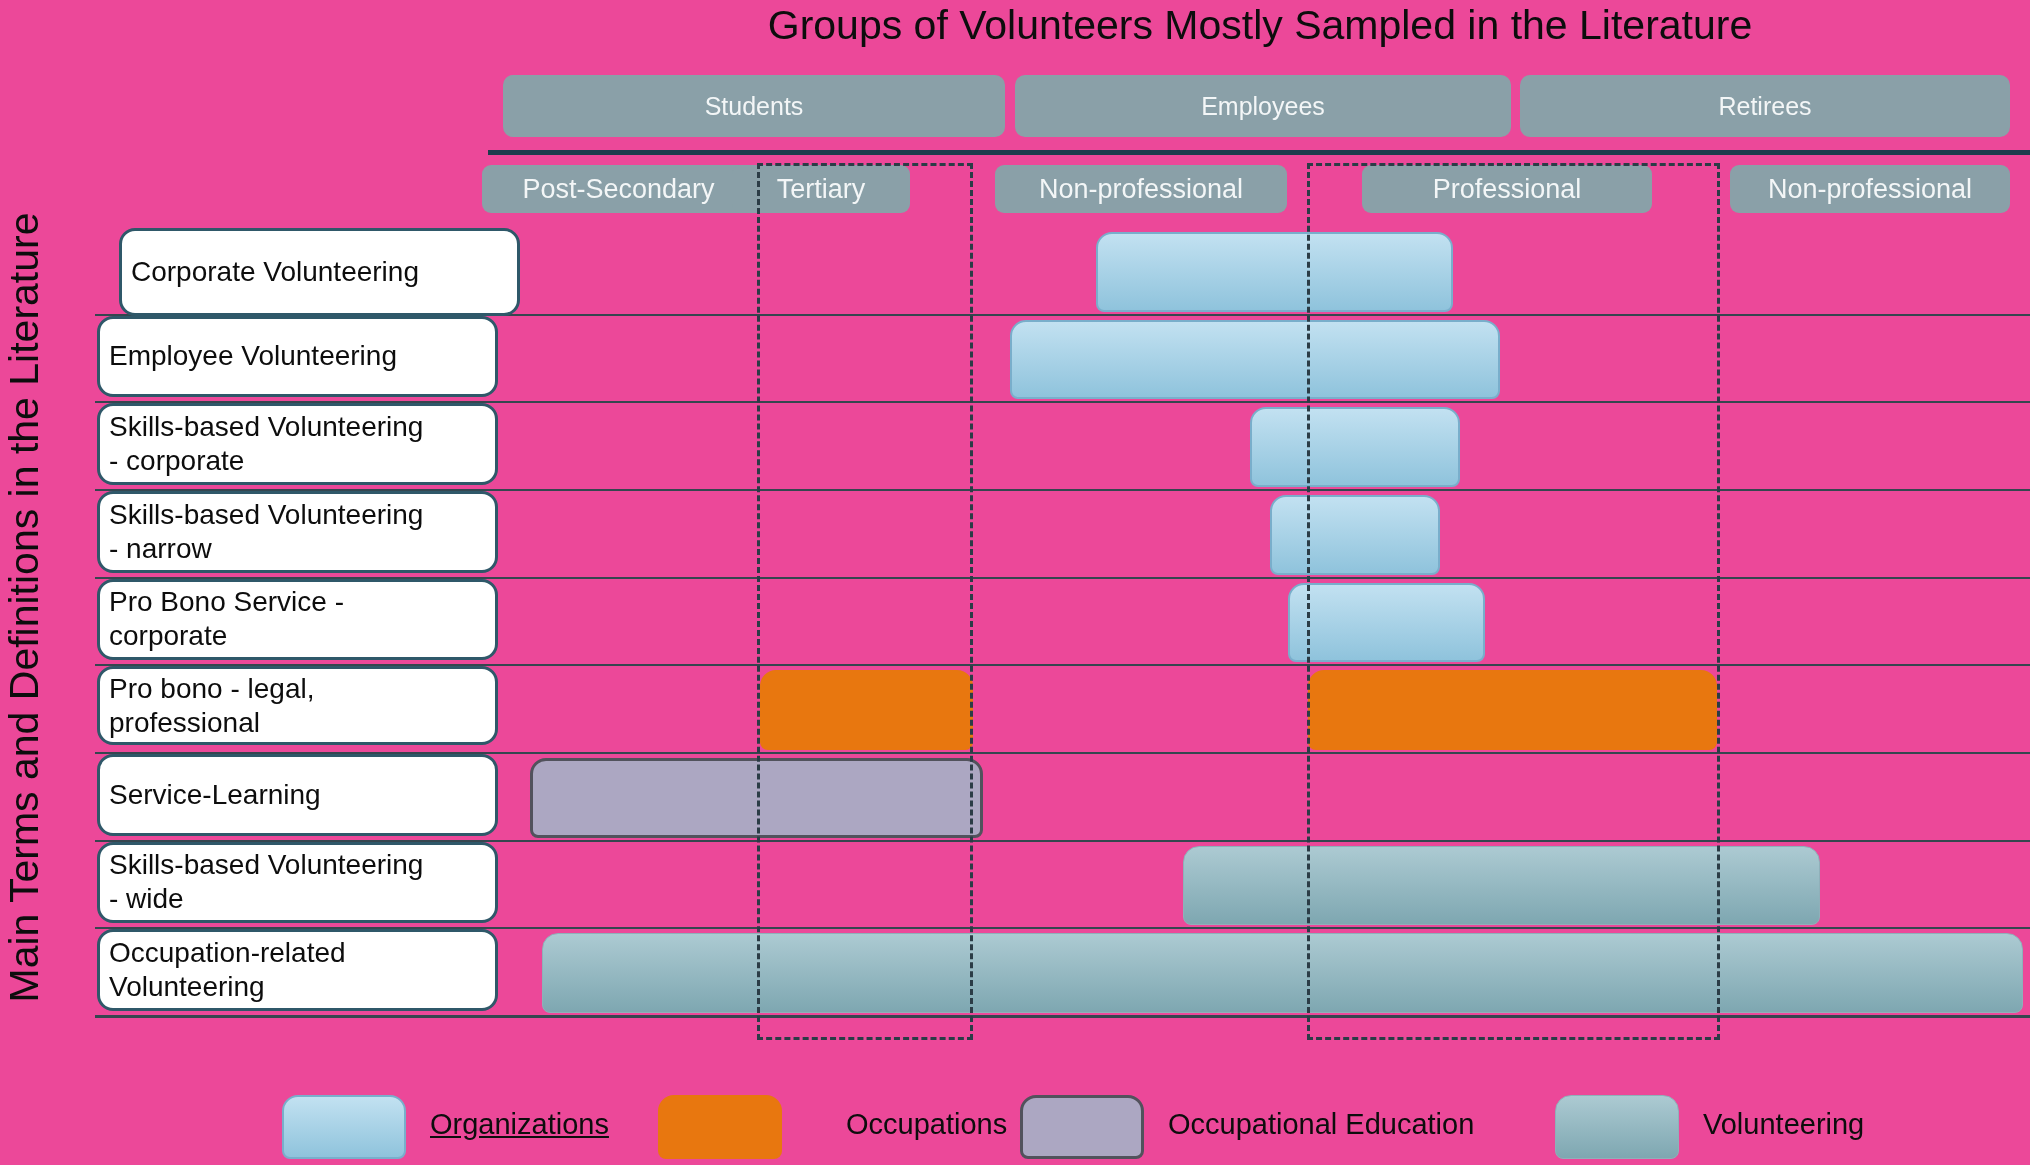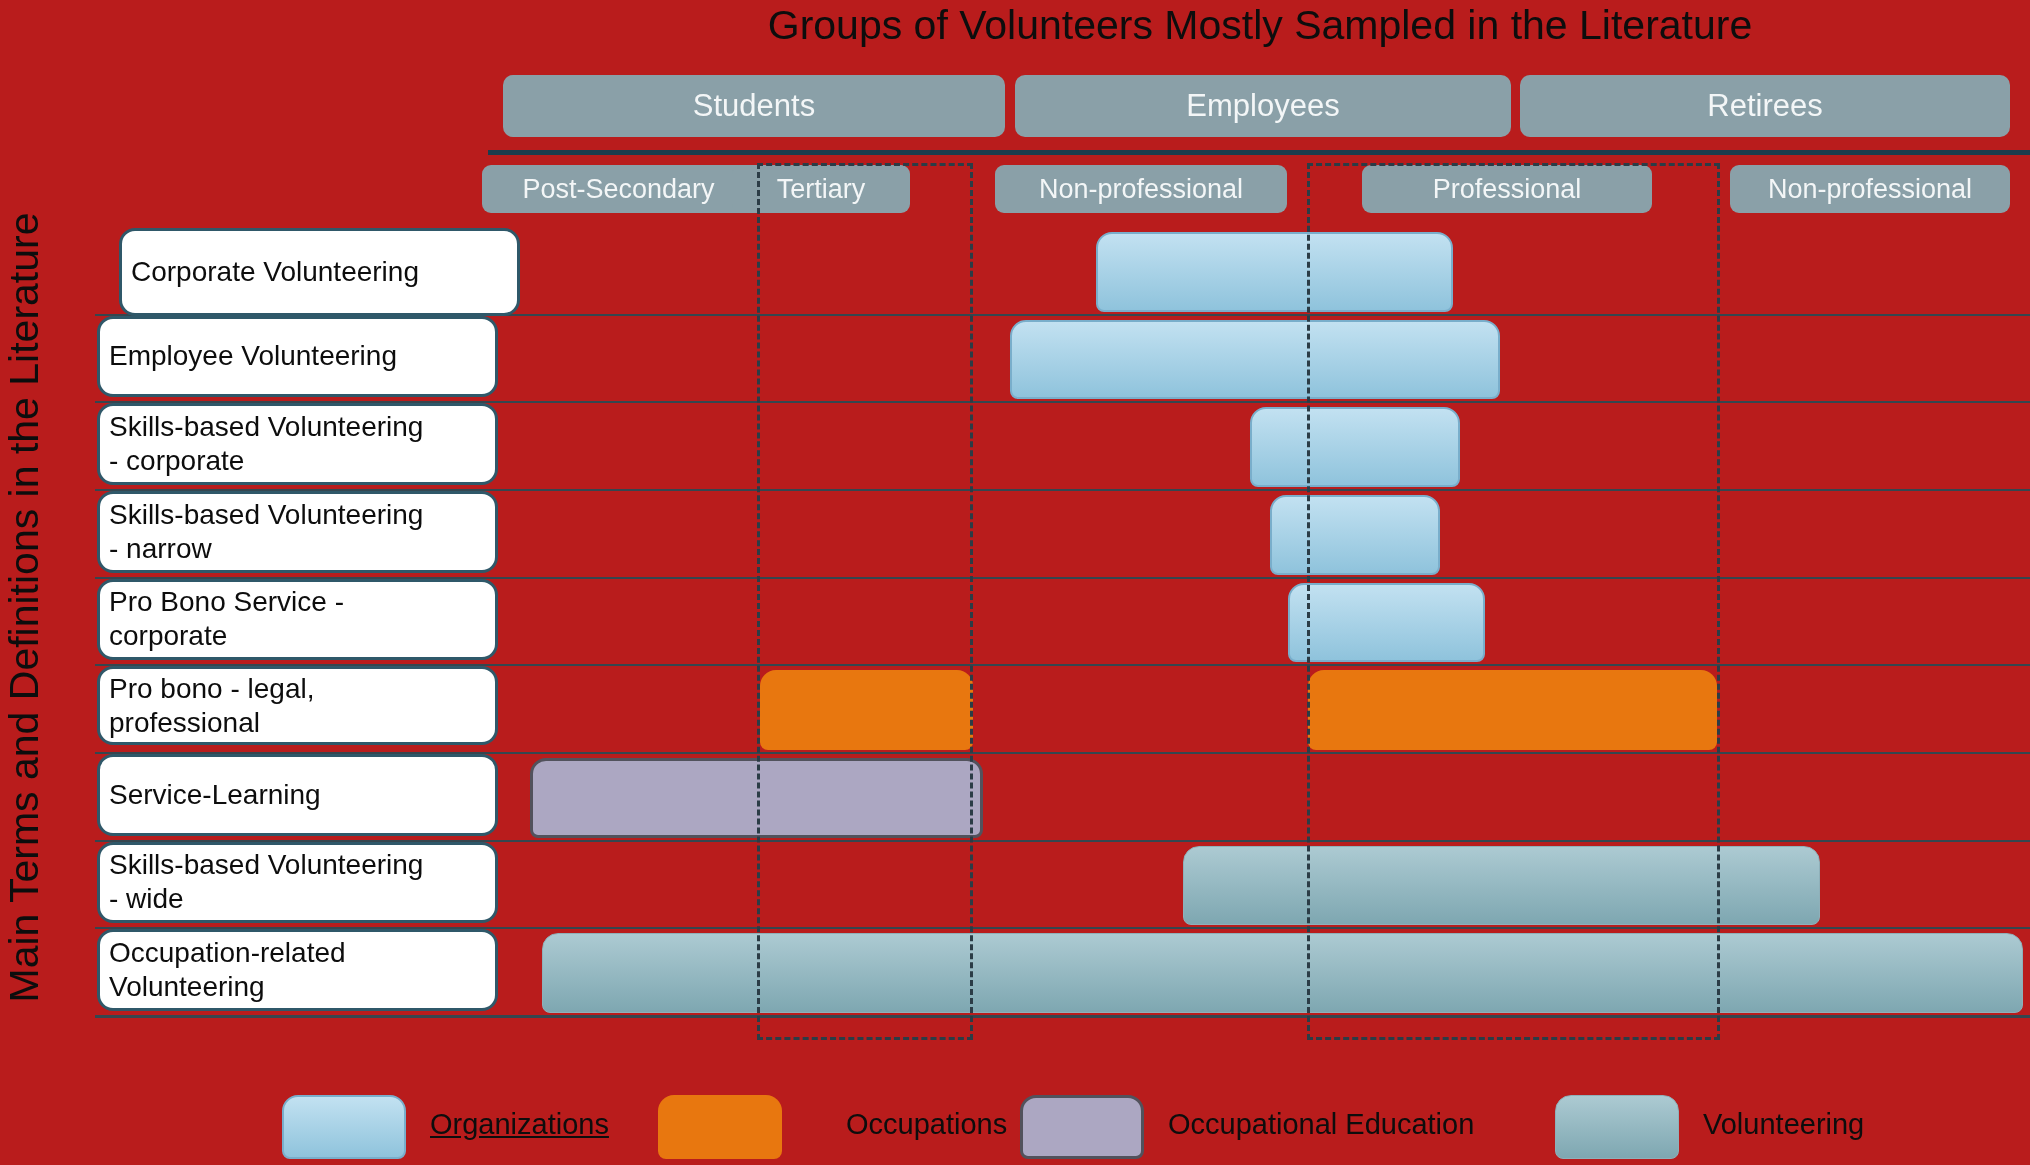--- a/index.html
+++ b/index.html
@@ -1,27 +1,27 @@
 <!DOCTYPE html>
 <html><head>
 <meta charset="utf-8">
 <style>
   html,body{margin:0;padding:0;background:#ffffff;}
   #stage{
     position:relative;width:2030px;height:1165px;overflow:hidden;
-    font-family:"Liberation Sans",sans-serif;background:#b91c1c;color:#111;
+    font-family:"Liberation Sans",sans-serif;background:#ec4899;color:#111;
   }
   .abs{position:absolute;}
   
   #title{left:490px;right:0;top:2px;text-align:center;font-size:41px;color:#0d0d0d;}
   #ylabel{left:-526px;top:584px;width:1100px;text-align:center;font-size:41px;color:#0d0d0d;
           transform:rotate(-90deg);}
   
   .gbar{height:62px;background:#8aa0a8;border-radius:10px;color:#f3f6f7;
-        font-size:31px;display:flex;align-items:center;justify-content:center;z-index:5;}
+        font-size:25px;display:flex;align-items:center;justify-content:center;z-index:5;}
   #divider{top:150px;left:488px;width:1542px;height:5px;background:#1d3c4d;z-index:4;}
   .sbox{height:48px;background:#8aa0a8;border-radius:9px;color:#f3f6f7;
         font-size:27px;display:flex;align-items:center;justify-content:center;z-index:6;}
   
   .dashed{top:163px;height:877px;border:3px dashed #2b3c46;z-index:7;box-sizing:border-box;}
   
   .gridline{left:95px;width:1935px;background:#35464f;z-index:1;}
   
   .rowlabel{left:97px;width:401px;background:#ffffff;border:3px solid #2f5869;border-radius:16px;
             box-sizing:border-box;z-index:3;display:flex;align-items:center;

